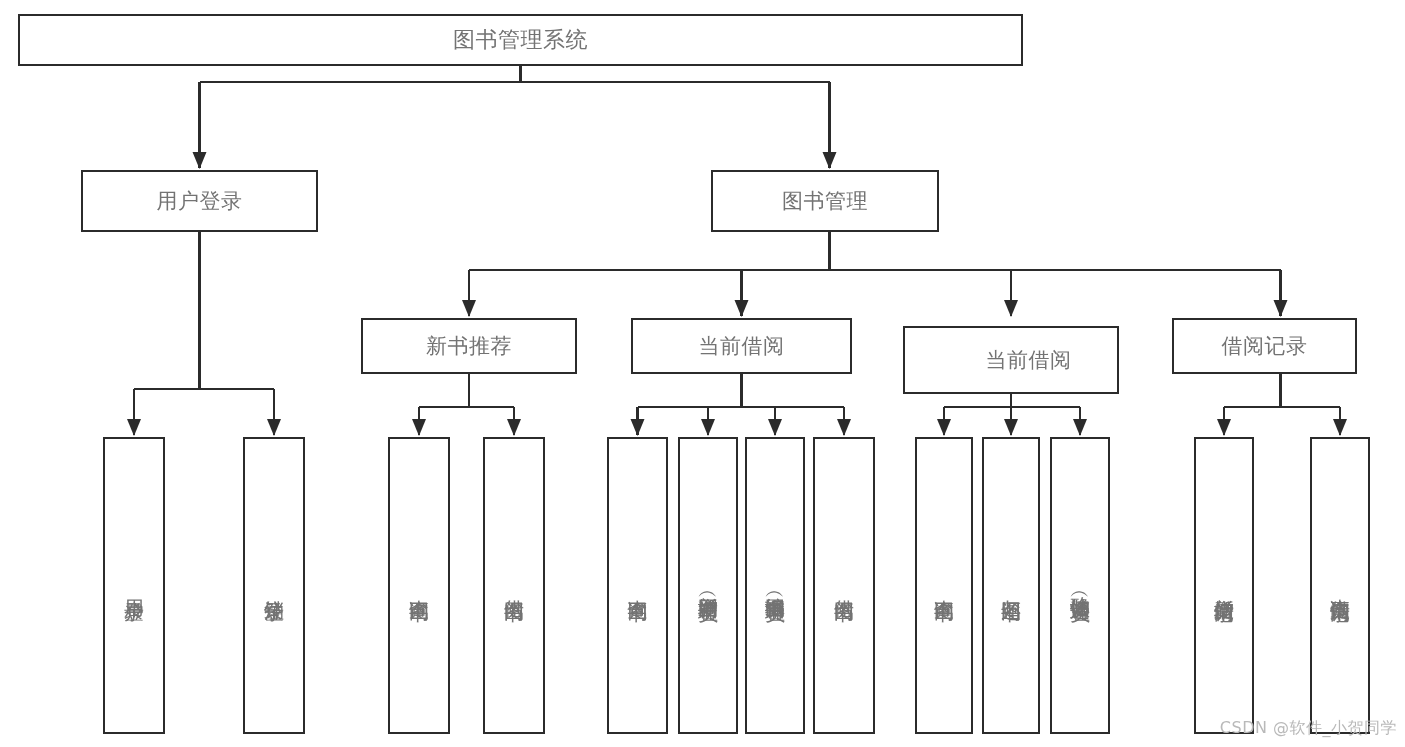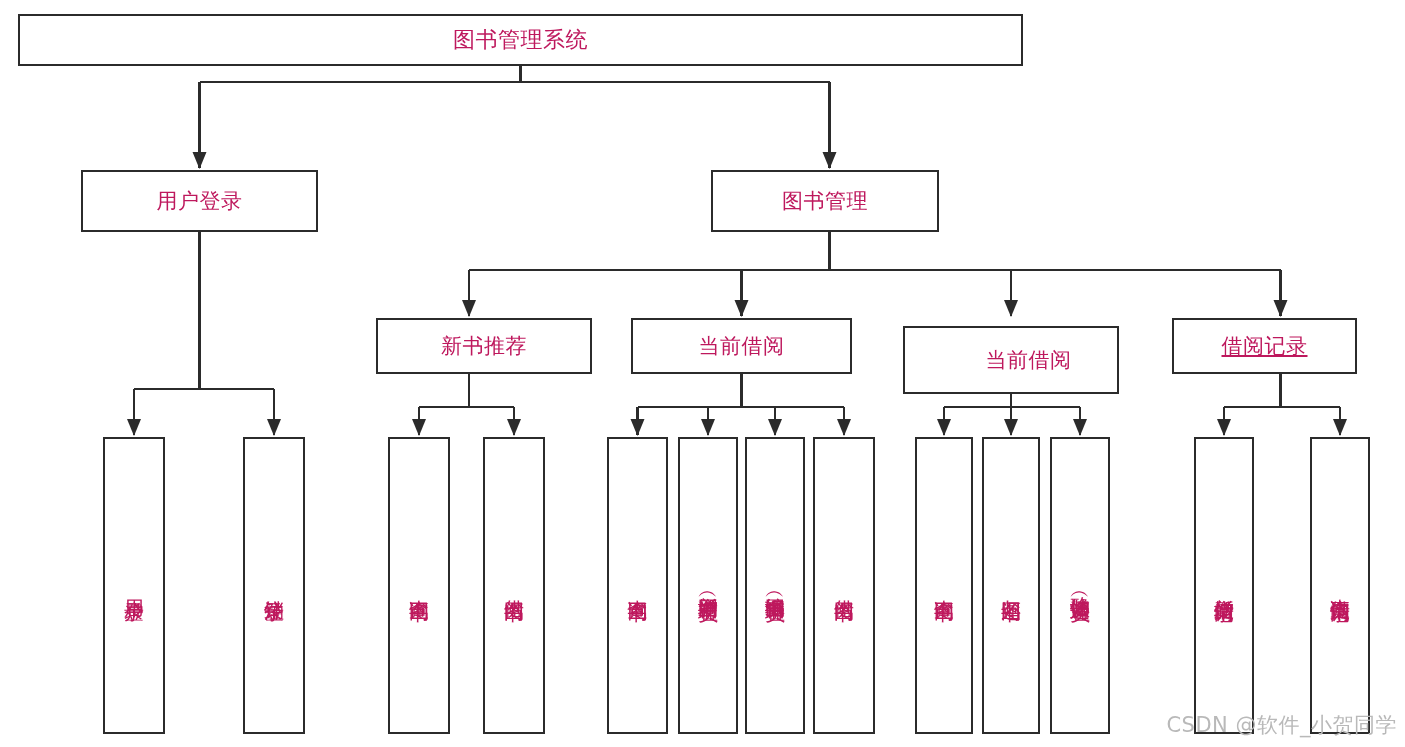--- a/index.html
+++ b/index.html
@@ -26,21 +26,21 @@
     pointer-events: none;
   }
   .node {
     position: absolute;
     box-sizing: border-box;
     background: #ffffff;
     border: 2px solid #2b2b2b;
     display: flex;
     align-items: center;
     justify-content: center;
-    color: #be185d;
+    color: #737373;
   }
   .node .label {
     font-size: 21px;
     line-height: 1.25;
     letter-spacing: 0.5px;
     white-space: nowrap;
   }
   .node.vertical .label {
     writing-mode: vertical-rl;
     text-orientation: upright;
@@ -48,21 +48,21 @@
     line-height: 1.05;
     letter-spacing: 1px;
     white-space: normal;
     text-align: center;
   }
   .node.root .label { font-size: 22px; }
   .watermark {
     position: absolute;
     right: 8px;
     bottom: 8px;
-    font-size: 21px;
+    font-size: 16px;
     color: #b9b9b9;
     white-space: nowrap;
     letter-spacing: 0.5px;
   }
 </style>
 </head>
 <body>
 
 <div id="canvas">
   <svg id="edges" viewBox="0 0 1405 747">
@@ -122,30 +122,30 @@
   <div id="nodes">
       <div class="node root" style="left: 18px; top: 14px; width: 1005px; height: 52px; border-color: rgb(43, 43, 43); background: rgb(255, 255, 255);">
         <span class="label">图书管理系统</span>
       </div>
       <div class="node" style="left: 81px; top: 170px; width: 237px; height: 62px; border-color: rgb(43, 43, 43); background: rgb(255, 255, 255);">
         <span class="label">用户登录</span>
       </div>
       <div class="node" style="left: 711px; top: 170px; width: 228px; height: 62px; border-color: rgb(43, 43, 43); background: rgb(255, 255, 255);">
         <span class="label">图书管理</span>
       </div>
-      <div class="node" style="left: 376px; top: 318px; width: 216px; height: 56px; border-color: rgb(43, 43, 43); background: rgb(255, 255, 255);">
+      <div class="node" style="left: 361px; top: 318px; width: 216px; height: 56px; border-color: rgb(43, 43, 43); background: rgb(255, 255, 255);">
         <span class="label">新书推荐</span>
       </div>
       <div class="node" style="left: 631px; top: 318px; width: 221px; height: 56px; border-color: rgb(43, 43, 43); background: rgb(255, 255, 255);">
         <span class="label">当前借阅</span>
       </div>
       <div class="node" style="left: 903px; top: 326px; width: 216px; height: 68px; border-color: rgb(43, 43, 43); background: rgb(255, 255, 255); padding-left: 35px;">
         <span class="label">当前借阅</span>
       </div>
-      <div class="node" style="left: 1172px; top: 318px; width: 185px; height: 56px; border-color: rgb(43, 43, 43); background: rgb(255, 255, 255); text-decoration: underline;">
+      <div class="node" style="left: 1172px; top: 318px; width: 185px; height: 56px; border-color: rgb(43, 43, 43); background: rgb(255, 255, 255);">
         <span class="label">借阅记录</span>
       </div>
       <div class="node vertical" style="left: 103px; top: 437px; width: 62px; height: 297px; border-color: rgb(43, 43, 43); background: rgb(255, 255, 255);">
         <span class="label">用户登录</span>
       </div>
       <div class="node vertical" style="left: 243px; top: 437px; width: 62px; height: 297px; border-color: rgb(43, 43, 43); background: rgb(255, 255, 255);">
         <span class="label">注销登录</span>
       </div>
       <div class="node vertical" style="left: 388px; top: 437px; width: 62px; height: 297px; border-color: rgb(43, 43, 43); background: rgb(255, 255, 255);">
         <span class="label">查询图书</span>

